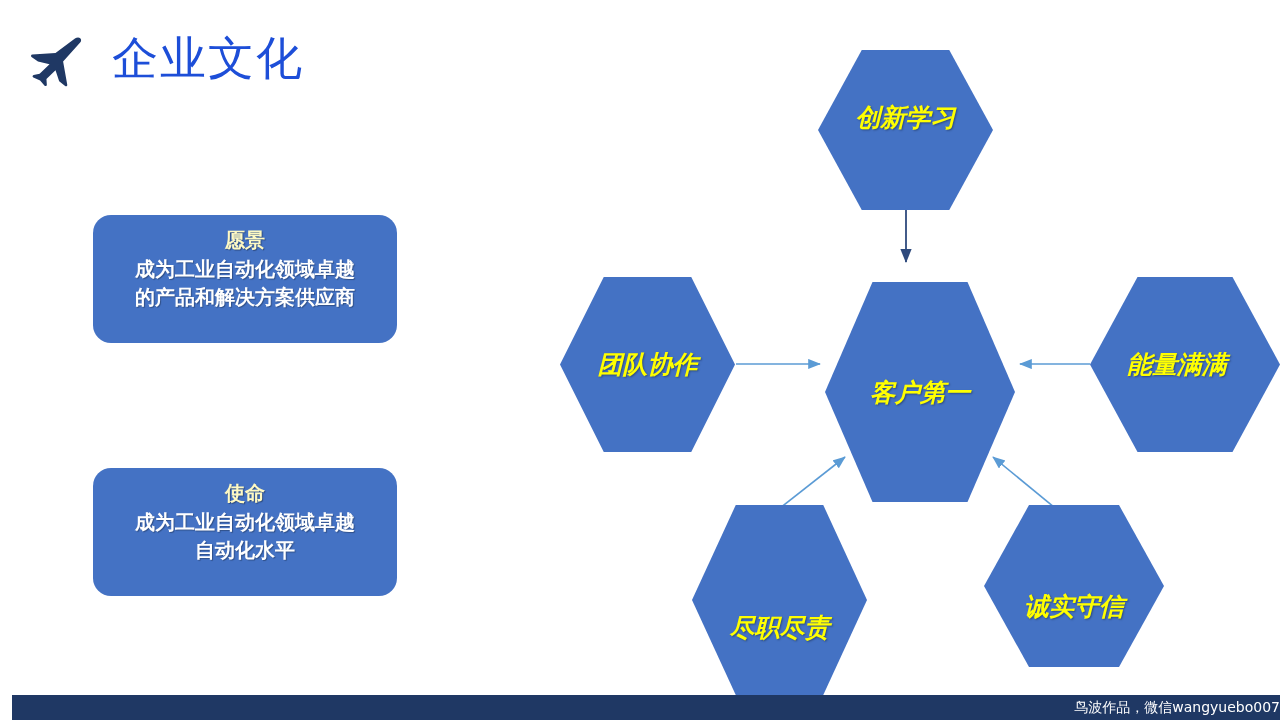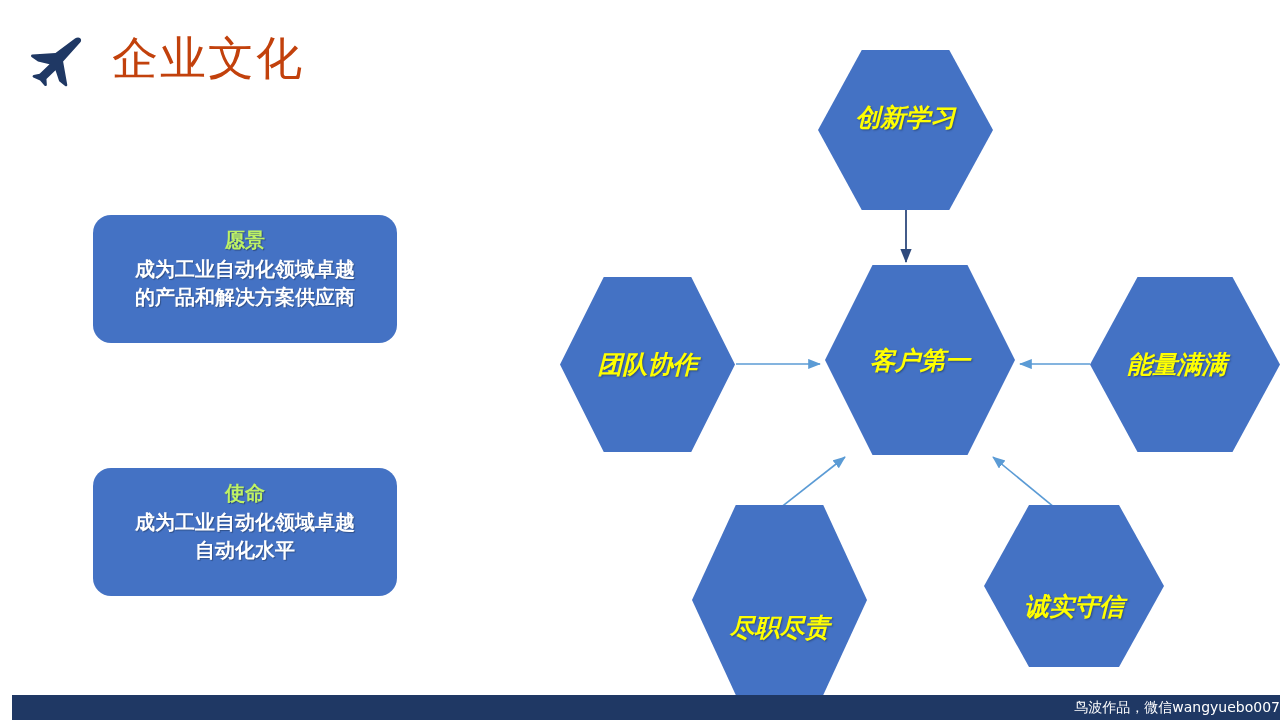--- a/index.html
+++ b/index.html
@@ -17,38 +17,38 @@
 
   
   #header { position:absolute; left:0; top:0; width:560px; height:120px; }
   #plane-icon {
     position:absolute; left:22px; top:36px;
     width:62px; height:52px;
   }
   #page-title {
     position:absolute; left:112px; top:26px;
     font-size:46px; line-height:64px;
-    color:#c2410c; letter-spacing:2px;
+    color:#1d4ed8; letter-spacing:2px;
     white-space:nowrap;
   }
 
   
   .card {
     position:absolute;
     width:304px;
     background:#4472C4;
     border-radius:18px;
     color:#ffffff;
     text-align:center;
     padding:10px 12px 14px 12px;
   }
   #card-vision  { left:93px; top:215px; height:128px; }
   #card-mission { left:93px; top:468px; height:128px; }
   .card-title {
-    font-size:20px; font-weight:bold; color:#bef264;
+    font-size:20px; font-weight:bold; color:#fef9c3;
     line-height:30px;
     text-shadow:1px 1px 1px rgba(0,0,0,.35);
   }
   .card-body {
     font-size:20px; font-weight:bold; color:#ffffff;
     line-height:28px;
     text-shadow:1px 1px 1px rgba(0,0,0,.30);
   }
 
   
@@ -60,21 +60,21 @@
     clip-path:polygon(25% 0%,75% 0%,100% 50%,75% 100%,25% 100%,0% 50%);
     display:flex; align-items:center; justify-content:center;font-style:italic;
   }
   .hex-label {
     font-size:25px; font-weight:bold; color:#FFFF00;
     white-space:nowrap;
     text-shadow:1px 1px 2px rgba(0,0,0,.35);
   }
   #hex-top    { left:818px; top:50px;  width:175px; height:160px; }
   #hex-top    .hex-label { transform:translateY(-13px); }
-  #hex-center { left:825px; top:265px; width:190px; height:190px; }
+  #hex-center { left:825px; top:282px; width:190px; height:220px; }
   #hex-left   { left:560px; top:277px; width:175px; height:175px; }
   #hex-right  { left:1090px;top:277px; width:190px; height:175px; }
   #hex-right  .hex-label { transform:translateX(-8px); }
   #hex-bl     { left:692px; top:505px; width:175px; height:190px; }
   #hex-bl     .hex-label { transform:translateY(27px); }
   #hex-br     { left:984px; top:505px; width:180px; height:162px; }
   #hex-br     .hex-label { transform:translateY(20px); }
 
   #arrow-layer { position:absolute; left:0; top:0; width:1280px; height:720px; }
 

